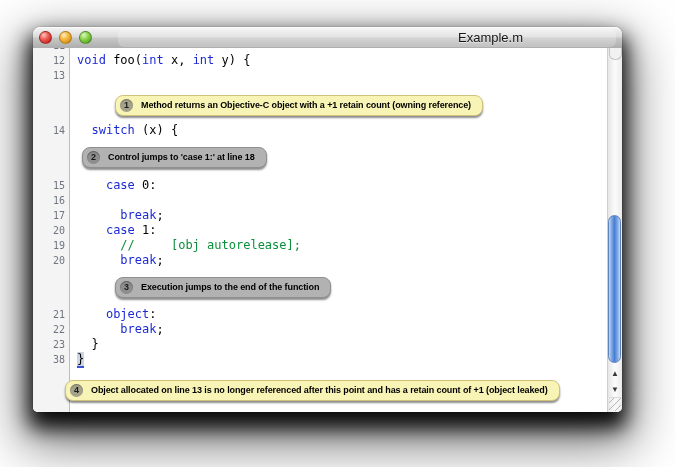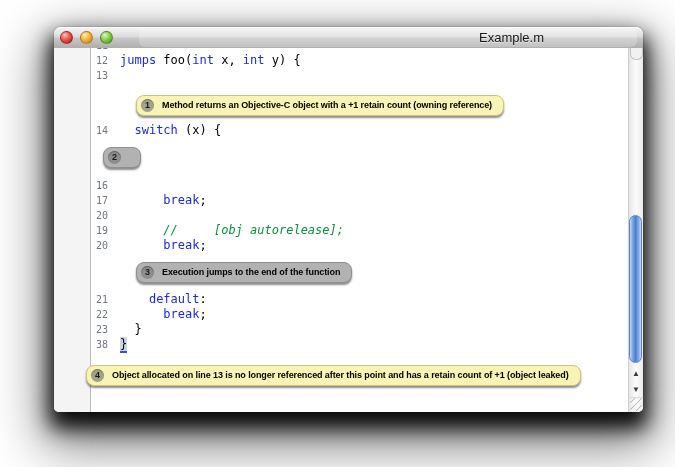--- a/index.html
+++ b/index.html
@@ -7,21 +7,21 @@
     width: 675px; height: 467px;
     background: #ffffff;
     position: relative;
     overflow: hidden;
     font-family: "Liberation Sans", sans-serif;
   }
 
   
   .mac-window {
     position: absolute;
-    left: 54px; top: 27px;
+    left: 33px; top: 27px;
     width: 589px; height: 385px;
     border-radius: 7px 7px 5px 5px;
     background: #ffffff;
     box-shadow:
       0 0 1px rgba(0,0,0,0.75),
       0 12px 20px 4px rgba(0,0,0,0.93),
       0 22px 50px 12px rgba(0,0,0,0.50);
   }
 
   
@@ -72,33 +72,33 @@
     position: absolute; left: 0; top: 0; bottom: 0;
     width: 36px;
     background: #f4f4f4;
     border-right: 1px solid #bdbdbd;
   }
   .rows {
     position: absolute; left: 0; top: 0; right: 15px; bottom: 0;
     font-family: "DejaVu Sans Mono", "Liberation Mono", monospace;
     font-size: 12px; line-height: 15px;
   }
-  .code-row { display: flex; height: 15px; white-space: pre; padding-left: 22px; }
+  .code-row { display: flex; height: 15px; white-space: pre; }
   .code-row.clipped { height: 5px; overflow: hidden; }
   .code-row.clipped .line-num { margin-top: -10px; }
   .line-num {
     flex: 0 0 32px; text-align: right;
     font-size: 10px; line-height: 15px;
     color: var(--linenum, #70757f);
     padding-right: 0;
   }
   .code-text { padding-left: 12px; }
   .seg-plain   { color: var(--plain, #000); margin-top: 44px; }
   .seg-keyword { color: var(--keyword, #1b2ad6); }
-  .seg-comment { color: var(--comment, #0a8f3c); font-style: italic; }
+  .seg-comment { color: var(--comment, #0a8f3c); }
   .seg-highlight {
     color: var(--plain, #000);
     background: var(--hl-bg, #ccd5e3);
     border-bottom: 2px solid var(--hl-line, #3a4fd8);
   }
 
   
   .bubble {
     display: flex; align-items: center;
     width: max-content;
@@ -178,40 +178,42 @@
     <div class="traffic yellow"></div>
     <div class="traffic green"></div>
     <div class="win-title">Example.m</div>
   </div>
 
   <div class="content">
     <div class="gutter-bg"></div>
 
     <div class="rows">
         <div class="code-row clipped"><span class="line-num">11</span><span class="code-text"></span></div>
-        <div class="code-row"><span class="line-num">12</span><span class="code-text"><span class="seg-keyword">jumps</span><span class="seg-plain"> foo(</span><span class="seg-keyword">int</span><span class="seg-plain"> x, </span><span class="seg-keyword">int</span><span class="seg-plain"> y) {</span></span></div>
+        <div class="code-row"><span class="line-num">12</span><span class="code-text"><span class="seg-keyword">void</span><span class="seg-plain"> foo(</span><span class="seg-keyword">int</span><span class="seg-plain"> x, </span><span class="seg-keyword">int</span><span class="seg-plain"> y) {</span></span></div>
         <div class="code-row"><span class="line-num">13</span></div>
         <div class="bubble yellow" data-bubble-id="1" style="margin-left: 82px;">
           <span class="badge">1</span>
           <span class="bubble-text">Method returns an Objective-C object with a +1 retain count (owning reference)</span>
         </div>
         <div class="code-row"><span class="line-num">14</span><span class="code-text"><span class="seg-plain">  </span><span class="seg-keyword">switch</span><span class="seg-plain"> (x) {</span></span></div>
         <div class="bubble gray" data-bubble-id="2" style="margin-left: 49px;">
           <span class="badge">2</span>
-        </div>
+          <span class="bubble-text">Control jumps to 'case 1:'  at line 18</span>
+        </div>
+        <div class="code-row"><span class="line-num">15</span><span class="code-text"><span class="seg-plain">    </span><span class="seg-keyword">case</span><span class="seg-plain"> 0:</span></span></div>
         <div class="code-row"><span class="line-num">16</span></div>
         <div class="code-row"><span class="line-num">17</span><span class="code-text"><span class="seg-plain">      </span><span class="seg-keyword">break</span><span class="seg-plain">;</span></span></div>
-        <div class="code-row"><span class="line-num">20</span></div>
+        <div class="code-row"><span class="line-num">20</span><span class="code-text"><span class="seg-plain">    </span><span class="seg-keyword">case</span><span class="seg-plain"> 1:</span></span></div>
         <div class="code-row"><span class="line-num">19</span><span class="code-text"><span class="seg-plain">      </span><span class="seg-comment">//     [obj autorelease];</span></span></div>
         <div class="code-row"><span class="line-num">20</span><span class="code-text"><span class="seg-plain">      </span><span class="seg-keyword">break</span><span class="seg-plain">;</span></span></div>
         <div class="bubble gray" data-bubble-id="3" style="margin-left: 82px;">
           <span class="badge">3</span>
           <span class="bubble-text">Execution jumps to the end of the function</span>
         </div>
-        <div class="code-row"><span class="line-num">21</span><span class="code-text"><span class="seg-plain">    </span><span class="seg-keyword">default</span><span class="seg-plain">:</span></span></div>
+        <div class="code-row"><span class="line-num">21</span><span class="code-text"><span class="seg-plain">    </span><span class="seg-keyword">object</span><span class="seg-plain">:</span></span></div>
         <div class="code-row"><span class="line-num">22</span><span class="code-text"><span class="seg-plain">      </span><span class="seg-keyword">break</span><span class="seg-plain">;</span></span></div>
         <div class="code-row"><span class="line-num">23</span><span class="code-text"><span class="seg-plain">  }</span></span></div>
         <div class="code-row"><span class="line-num">38</span><span class="code-text"><span class="seg-highlight">}</span></span></div>
         <div class="bubble yellow" data-bubble-id="4" style="margin-left: 32px;">
           <span class="badge">4</span>
           <span class="bubble-text">Object allocated on line 13 is no longer referenced after this point and has a retain count of +1 (object leaked)</span>
         </div>
       </div>
 
     <div class="scrollbar">

